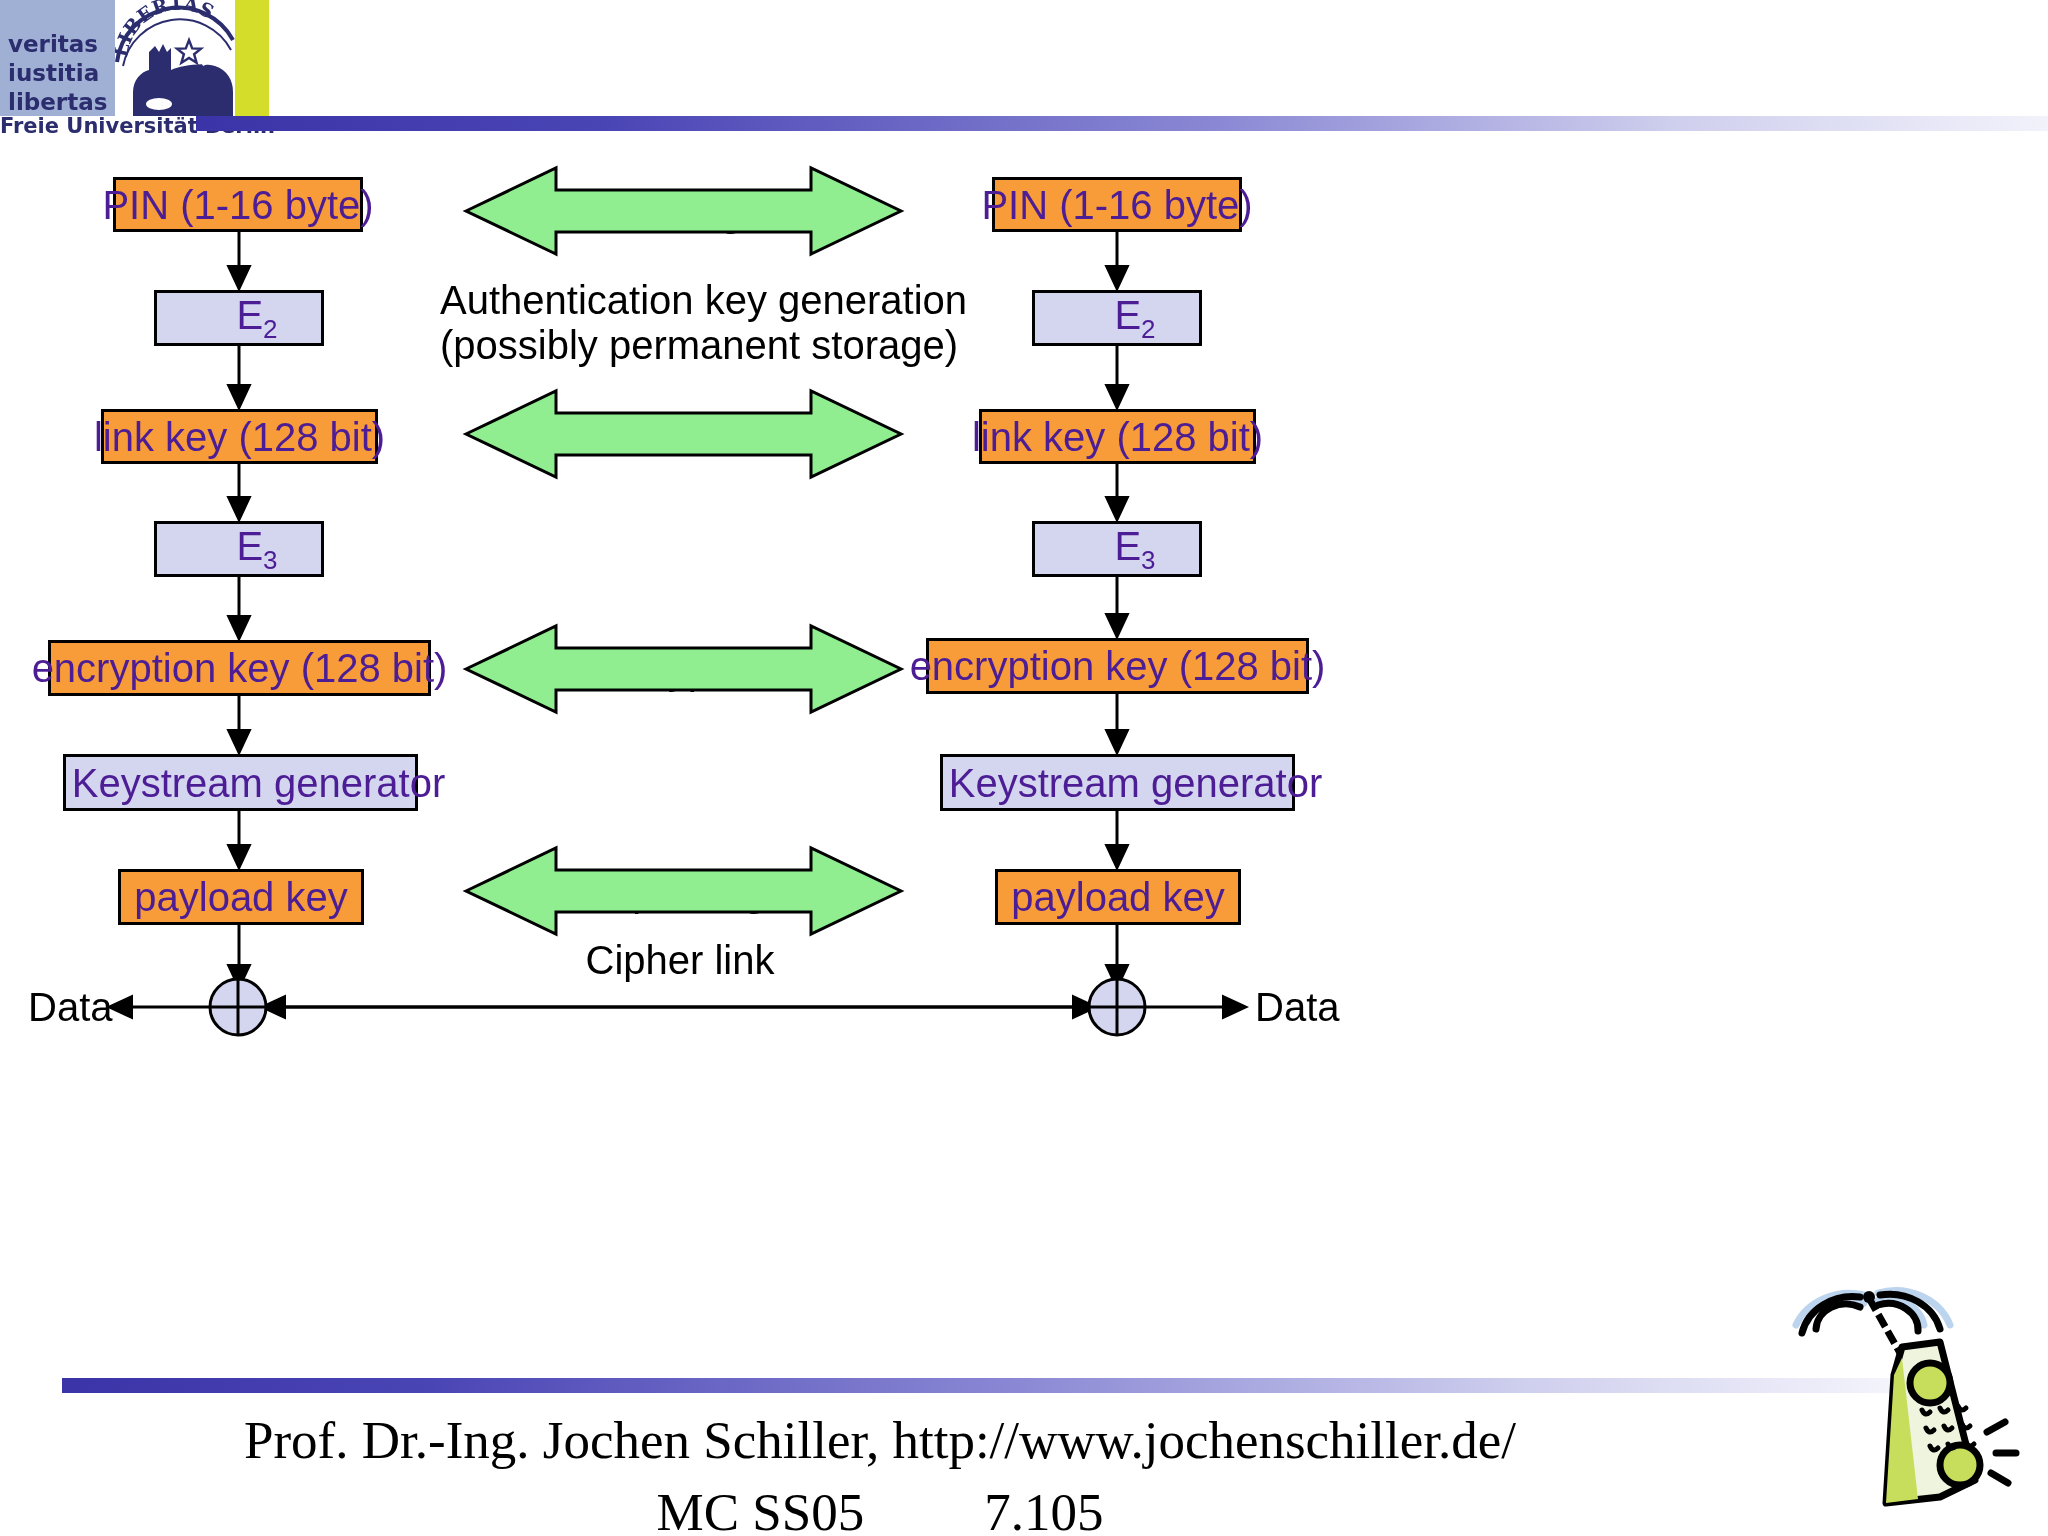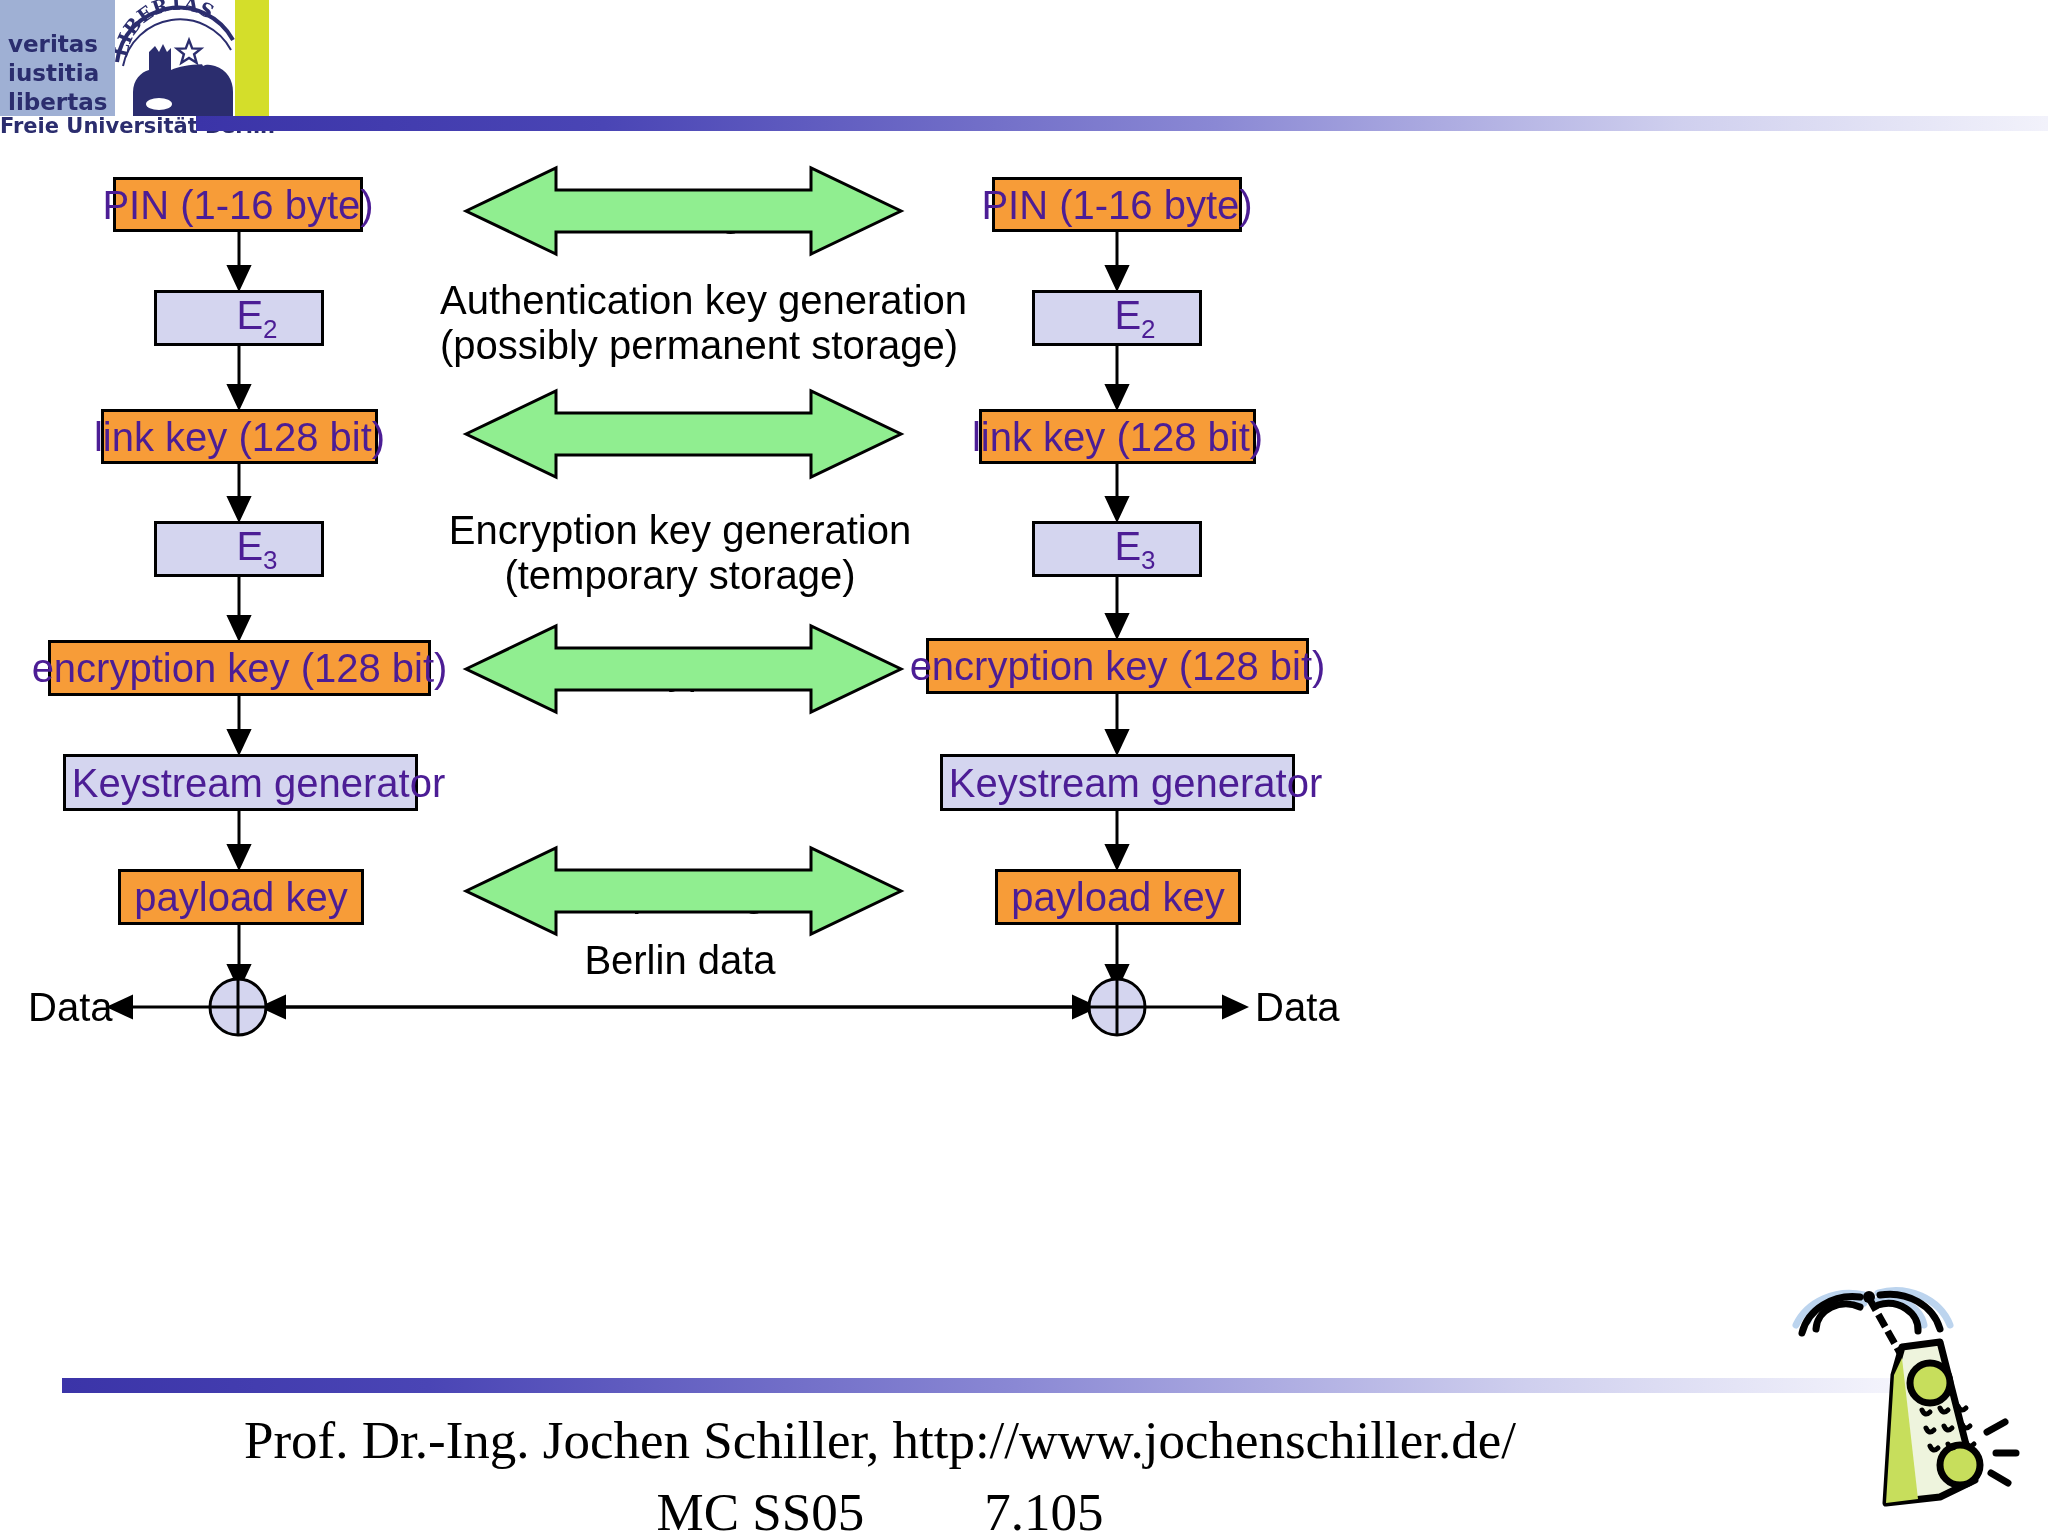--- a/index.html
+++ b/index.html
@@ -149,26 +149,22 @@
   <div class="node orange" style="left:995px;top:869px;width:246px;height:56px;">
     <span>payload key</span>
   </div>
 
 
   <div class="centerlabel" style="left:440px;top:278px;width:480px;">
     <div>Authentication key generation</div>
     <div>(possibly permanent storage)</div>
   </div>
 
-  <div class="centerlabel" style="left:440px;top:508px;width:480px;">
-    <div>Encryption key generation</div>
-    <div>(temporary storage)</div>
-  </div>
-
-  <div class="centerlabel" style="left:460px;top:938px;width:440px;">Berlin data</div>
+
+  <div class="centerlabel" style="left:460px;top:938px;width:440px;">Cipher link</div>
 
   <div class="centerlabel" style="left:460px;top:190px;width:440px;"><span>Pairing</span></div>
   <div class="centerlabel" style="left:460px;top:413px;width:440px;"><span>Authentication</span></div>
   <div class="centerlabel" style="left:460px;top:648px;width:440px;"><span>Encryption</span></div>
   <div class="centerlabel" style="left:460px;top:870px;width:440px;"><span>Ciphering</span></div>
 
   <div class="centerlabel" style="left:28px;top:985px;width:120px;text-align:left;">Data</div>
   <div class="centerlabel" style="left:1255px;top:985px;width:140px;text-align:left;">Data</div>
 
   <svg class="overlay" viewBox="0 0 2048 1536">

